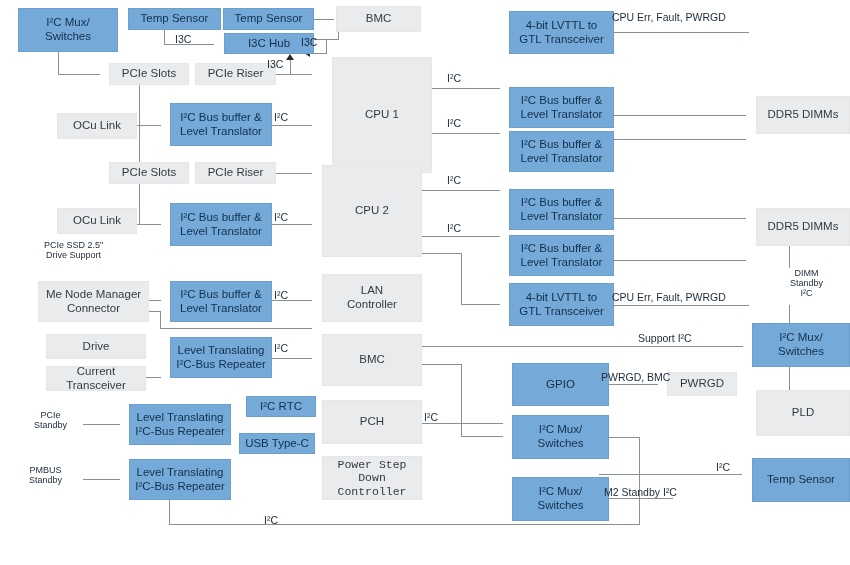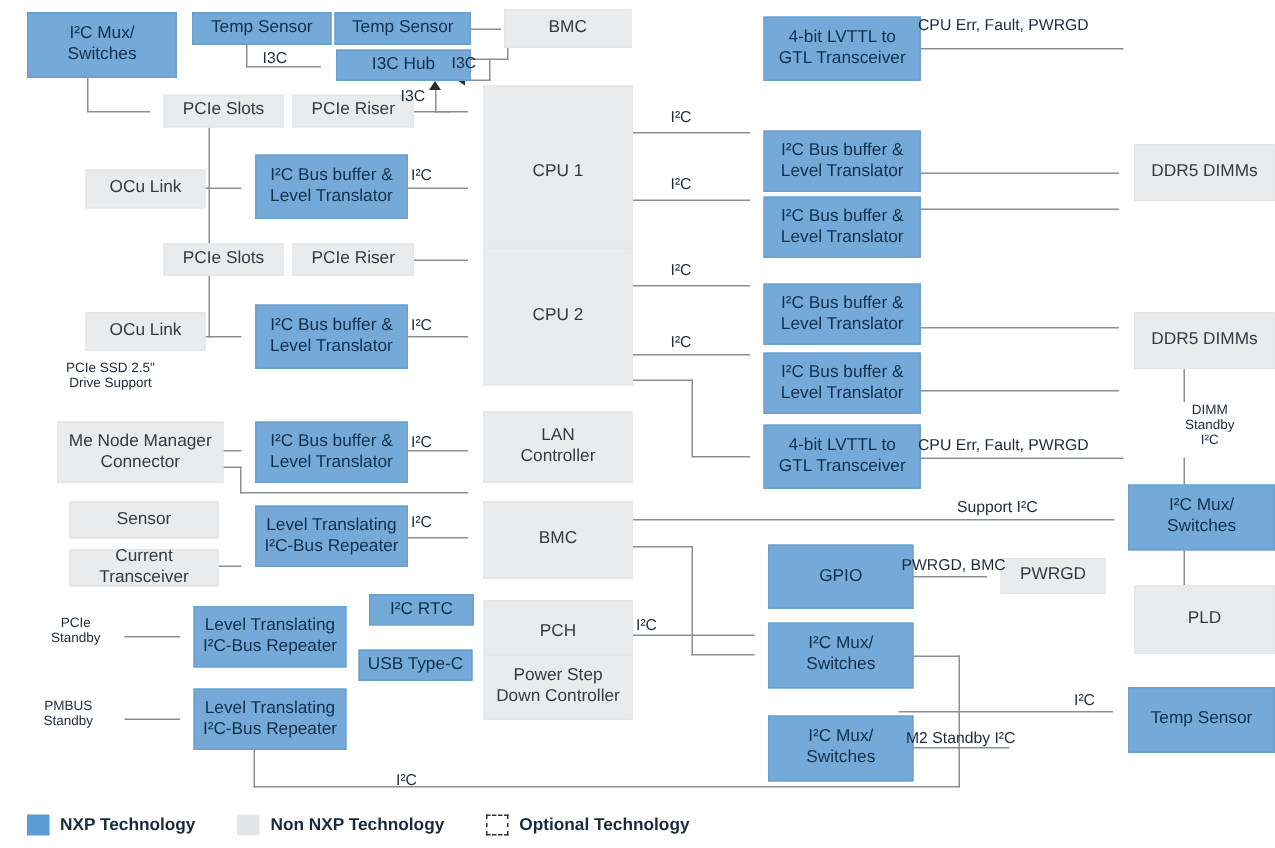--- a/index.html
+++ b/index.html
@@ -153,21 +153,21 @@
       </div>
       <div class="box blue" style="left: 499px; top: 11px; width: 105px; height: 43px;">
         <span>4-bit LVTTL to<br>GTL Transceiver</span>
       </div>
       <div class="box gray" style="left: 99px; top: 63px; width: 80px; height: 22px;">
         <span>PCIe Slots</span>
       </div>
       <div class="box gray" style="left: 185px; top: 63px; width: 81px; height: 22px;">
         <span>PCIe Riser</span>
       </div>
-      <div class="box gray" style="left: 312px; top: 57px; width: 100px; height: 116px;">
+      <div class="box gray" style="left: 322px; top: 57px; width: 100px; height: 116px;">
         <span>CPU 1</span>
       </div>
       <div class="box blue" style="left: 499px; top: 87px; width: 105px; height: 41px;">
         <span>I²C Bus buffer &amp;<br>Level Translator</span>
       </div>
       <div class="box gray" style="left: 746px; top: 96px; width: 94px; height: 38px;">
         <span>DDR5 DIMMs</span>
       </div>
       <div class="box gray" style="left: 47px; top: 113px; width: 80px; height: 26px;">
         <span>OCu Link</span>
@@ -211,21 +211,21 @@
       <div class="box gray" style="left: 312px; top: 274px; width: 100px; height: 48px;">
         <span>LAN<br>Controller</span>
       </div>
       <div class="box blue" style="left: 499px; top: 283px; width: 105px; height: 43px;">
         <span>4-bit LVTTL to<br>GTL Transceiver</span>
       </div>
       <div class="box blue" style="left: 742px; top: 323px; width: 98px; height: 44px;">
         <span>I²C Mux/<br>Switches</span>
       </div>
       <div class="box gray" style="left: 36px; top: 334px; width: 100px; height: 25px;">
-        <span>Sensor</span>
+        <span>Drive</span>
       </div>
       <div class="box blue" style="left: 160px; top: 337px; width: 102px; height: 41px;">
         <span>Level Translating<br>I²C-Bus Repeater</span>
       </div>
       <div class="box gray" style="left: 312px; top: 334px; width: 100px; height: 52px;">
         <span>BMC</span>
       </div>
       <div class="box gray" style="left: 36px; top: 366px; width: 100px; height: 25px;">
         <span>Current Transceiver</span>
       </div>
@@ -249,21 +249,21 @@
       </div>
       <div class="box blue" style="left: 502px; top: 415px; width: 97px; height: 44px;">
         <span>I²C Mux/<br>Switches</span>
       </div>
       <div class="box blue" style="left: 229px; top: 433px; width: 76px; height: 21px;">
         <span>USB Type-C</span>
       </div>
       <div class="box blue" style="left: 119px; top: 459px; width: 102px; height: 41px;">
         <span>Level Translating<br>I²C-Bus Repeater</span>
       </div>
-      <div class="box gray" style="left: 312px; top: 436px; width: 100px; height: 44px;">
+      <div class="box gray" style="left: 312px; top: 456px; width: 100px; height: 44px; font-family: Liberation Mono, monospace;">
         <span>Power Step<br>Down Controller</span>
       </div>
       <div class="box blue" style="left: 742px; top: 458px; width: 98px; height: 44px;">
         <span>Temp Sensor</span>
       </div>
       <div class="box blue" style="left: 502px; top: 477px; width: 97px; height: 44px;">
         <span>I²C Mux/<br>Switches</span>
       </div>
     </div>
 
@@ -286,30 +286,14 @@
       <div class="lbl" style="left: 274px; top: 342px;">I²C</div>
       <div class="lbl" style="left: 601px; top: 371px;">PWRGD, BMC</div>
       <div class="lbl" style="left: 424px; top: 411px;">I²C</div>
       <div class="lbl" style="left: 604px; top: 486px;">M2 Standby I²C</div>
       <div class="lbl" style="left: 716px; top: 461px;">I²C</div>
       <div class="lbl" style="left: 264px; top: 514px;">I²C</div>
       <div class="lbl sm c" style="left: 34px; top: 410px;">PCIe<br>Standby</div>
       <div class="lbl sm c" style="left: 29px; top: 465px; text-align: center;">PMBUS<br>Standby</div>
     </div>
 
-  <div id="legend">
-    <div class="lg">
-      <span class="sw blue"></span>
-      <span>NXP Technology</span>
-    </div>
-    <span class="gap"></span>
-    <div class="lg">
-      <span class="sw gray"></span>
-      <span>Non NXP Technology</span>
-    </div>
-    <span class="gap"></span>
-    <div class="lg">
-      <span class="sw opt"></span>
-      <span>Optional Technology</span>
-    </div>
-  </div>
 
 </div>
 
 </body></html>

